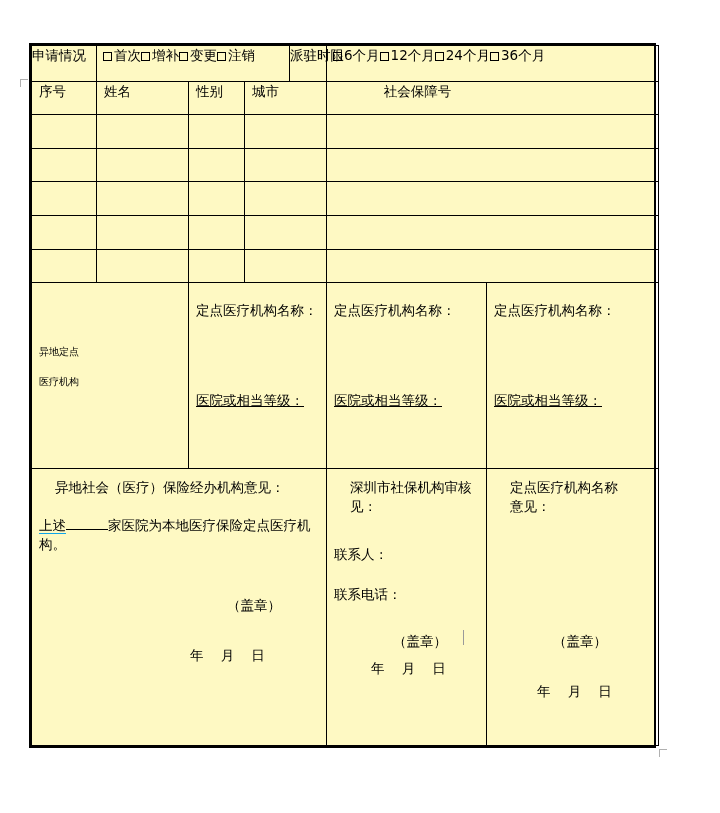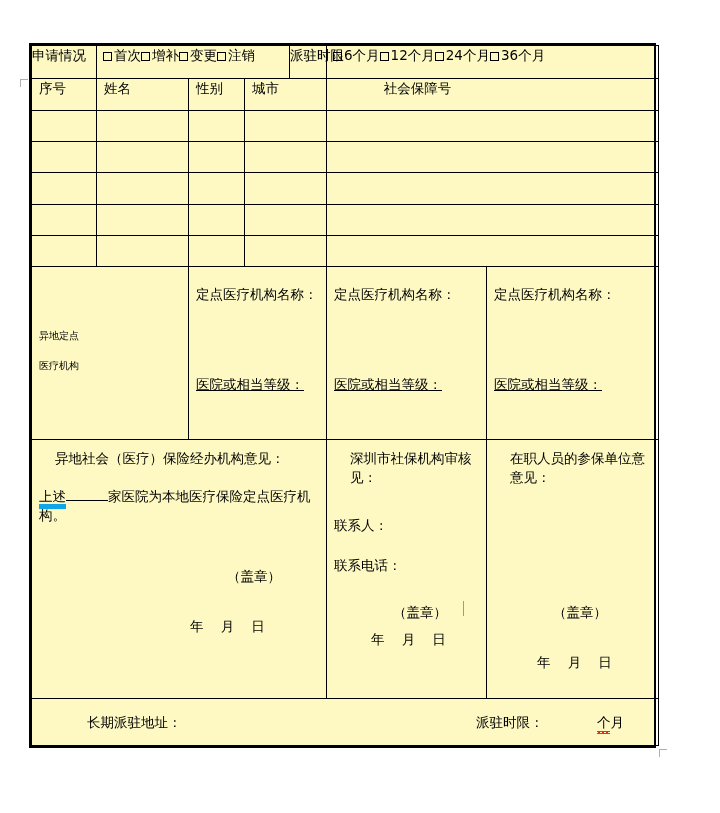--- a/index.html
+++ b/index.html
@@ -115,21 +115,21 @@
   .op-title { position: absolute; top: 9px; left: 23px; }
   .op-body  { position: absolute; top: 47px; left: 7px; right: 6px; }
   .op-seal  { position: absolute; }
   .op-date  { position: absolute; white-space: pre; }
 
   .u-blank {
     display: inline-block;
     border-bottom: 1px solid #000;
     width: 42px;
   }
-  .u-text { border-bottom: 5px solid #0ea5e9; }
+  .u-text { border-bottom: 1px solid #0ea5e9; }
 
   .caret {
     position: absolute;
     width: 1px;
     height: 15px;
     background: #9a9a9a;
   }
 
   
   .bottom td { height: 46px; vertical-align: middle; }
@@ -319,33 +319,24 @@
           <div class="op-body" style="top:76px;">联系人：</div>
           <div class="op-body" style="top:116px;">联系电话：</div>
           <div class="op-seal" style="left:66px; top:163px;">（盖章）</div>
           <div class="caret" style="left:136px; top:161px;"></div>
           <div class="op-date" style="left:44px; top:190px;">年    月    日</div>
         </div>
       </td>
       <td colspan="2">
         <div class="opin">
           <div class="op-title">
-            <span>在职人员的参保单位意</span><br>
+            <span>定点医疗机构名称</span><br>
             <span>意见：</span>
           </div>
           <div class="op-seal" style="left:66px; top:163px;">（盖章）</div>
           <div class="op-date" style="left:50px; top:213px;">年    月    日</div>
         </div>
       </td>
     </tr>
 
-    <tr class="bottom">
-      <td colspan="10">
-        <div class="bottom-inner">
-          <span class="bt-addr">长期派驻地址：</span>
-          <span class="bt-term">派驻时限：</span>
-          <span class="bt-unit"><span class="squiggle">个</span><span>月</span></span>
-        </div>
-      </td>
-    </tr>
   </tbody>
     </table>
 </div>
 
 </body></html>

